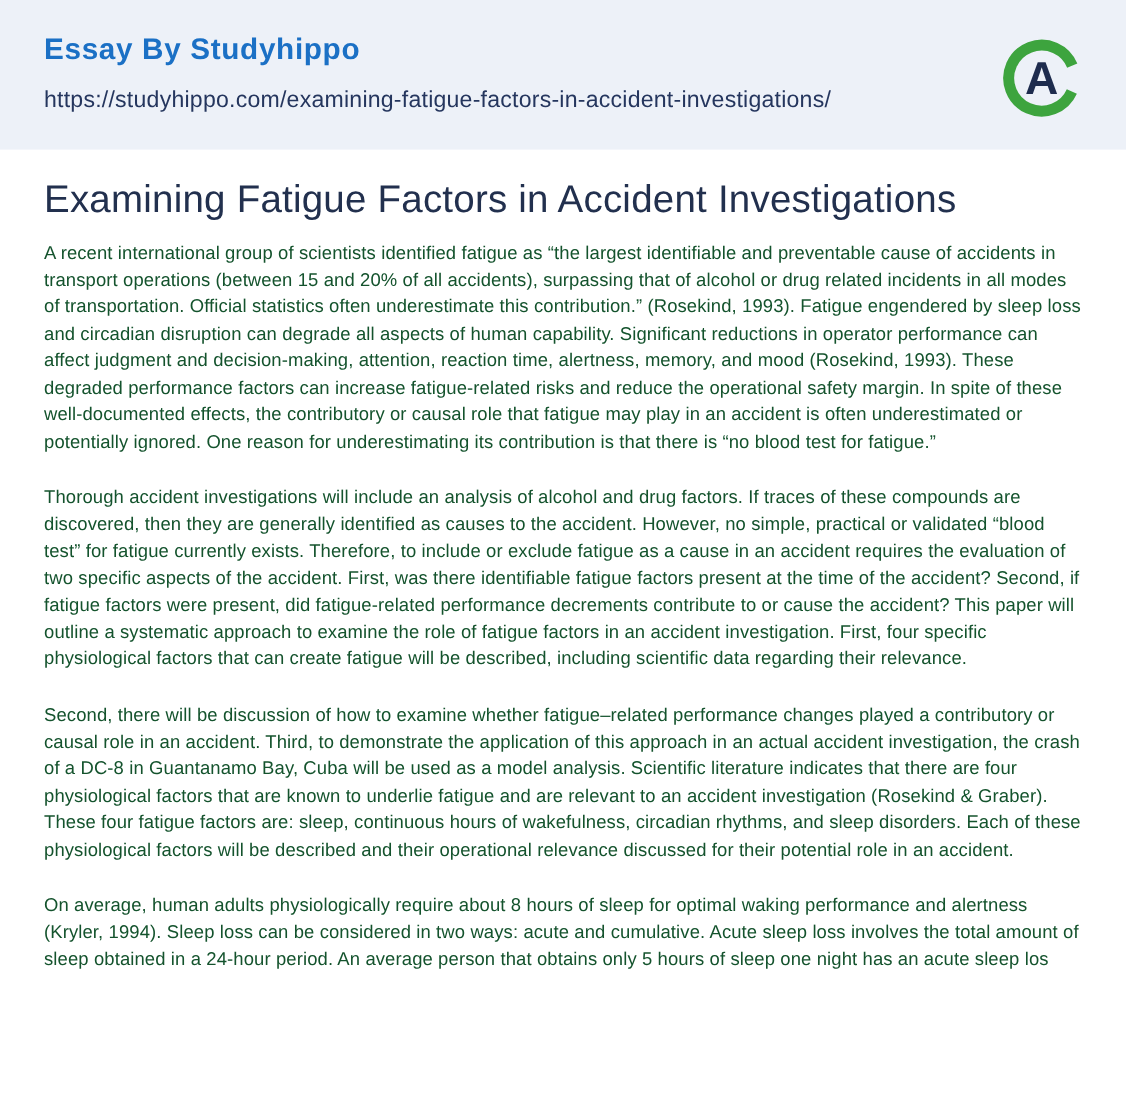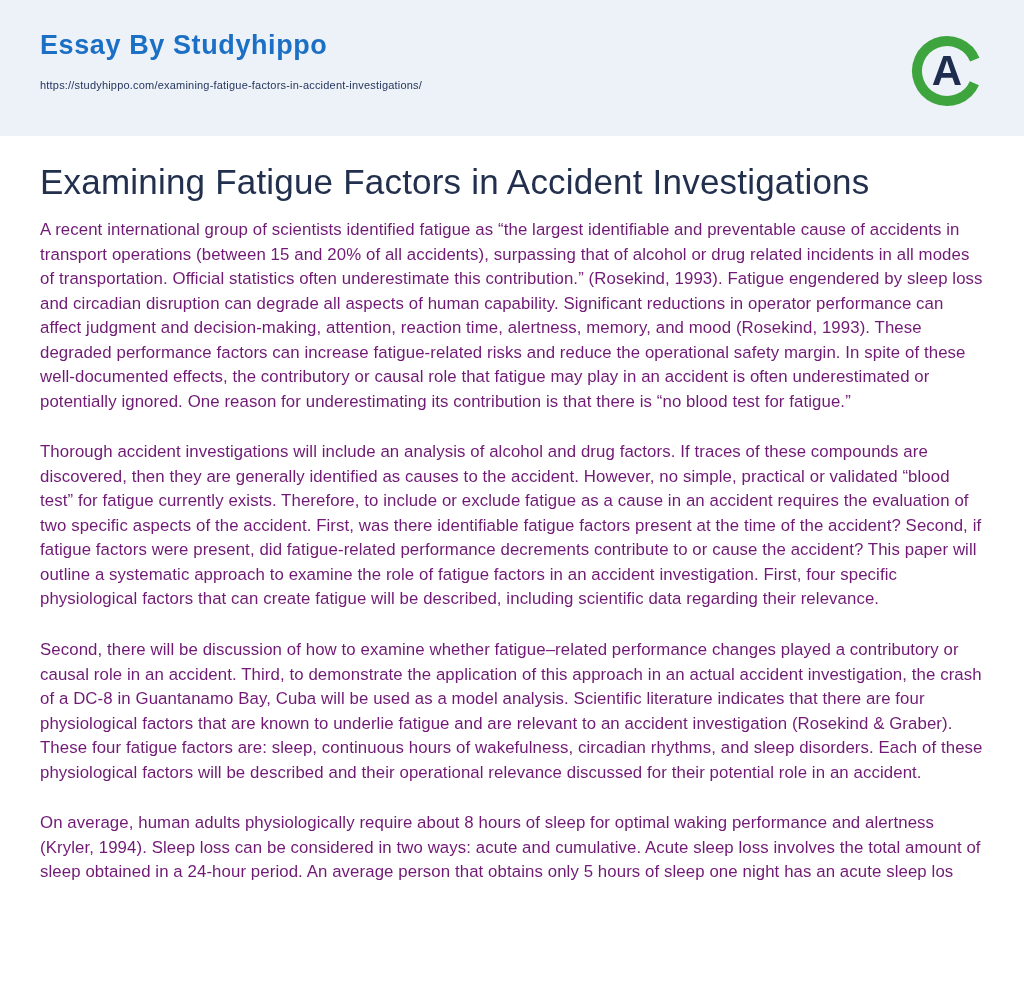--- a/index.html
+++ b/index.html
@@ -22,21 +22,21 @@
   .header-text { display: flex; flex-direction: column; }
   .brand {
     color: #1b70c5;
     font-size: 27px;
     font-weight: 700;
     letter-spacing: 0.6px;
     margin-bottom: 18px;
   }
   .url {
     color: #25365e;
-    font-size: 11px;
+    font-size: 21px;
     font-weight: 500;
     text-decoration: none;
     letter-spacing: 0.2px;
   }
   .logo { width: 74px; height: 74px; flex: 0 0 auto; margin-top: 4px; margin-right: 2px; }
 
   
   .main { padding: 18px 40px 30px 40px; }
   h1.title {
     color: #22304e;
@@ -44,21 +44,21 @@
     line-height: 1.15;
     font-weight: 400;
     letter-spacing: 0.2px;
     max-width: 900px;
     margin: 8px 0 16px 0;
   }
   p.para {
     font-size: 16.8px;
     line-height: 1.46;
     letter-spacing: 0.1px;
-    color: #701a75;
+    color: #14532d;
     margin-bottom: 26px;
     max-width: 946px;
   }
 </style>
 </head>
 <body>
 
 <div class="page">
 
   <header class="header">

